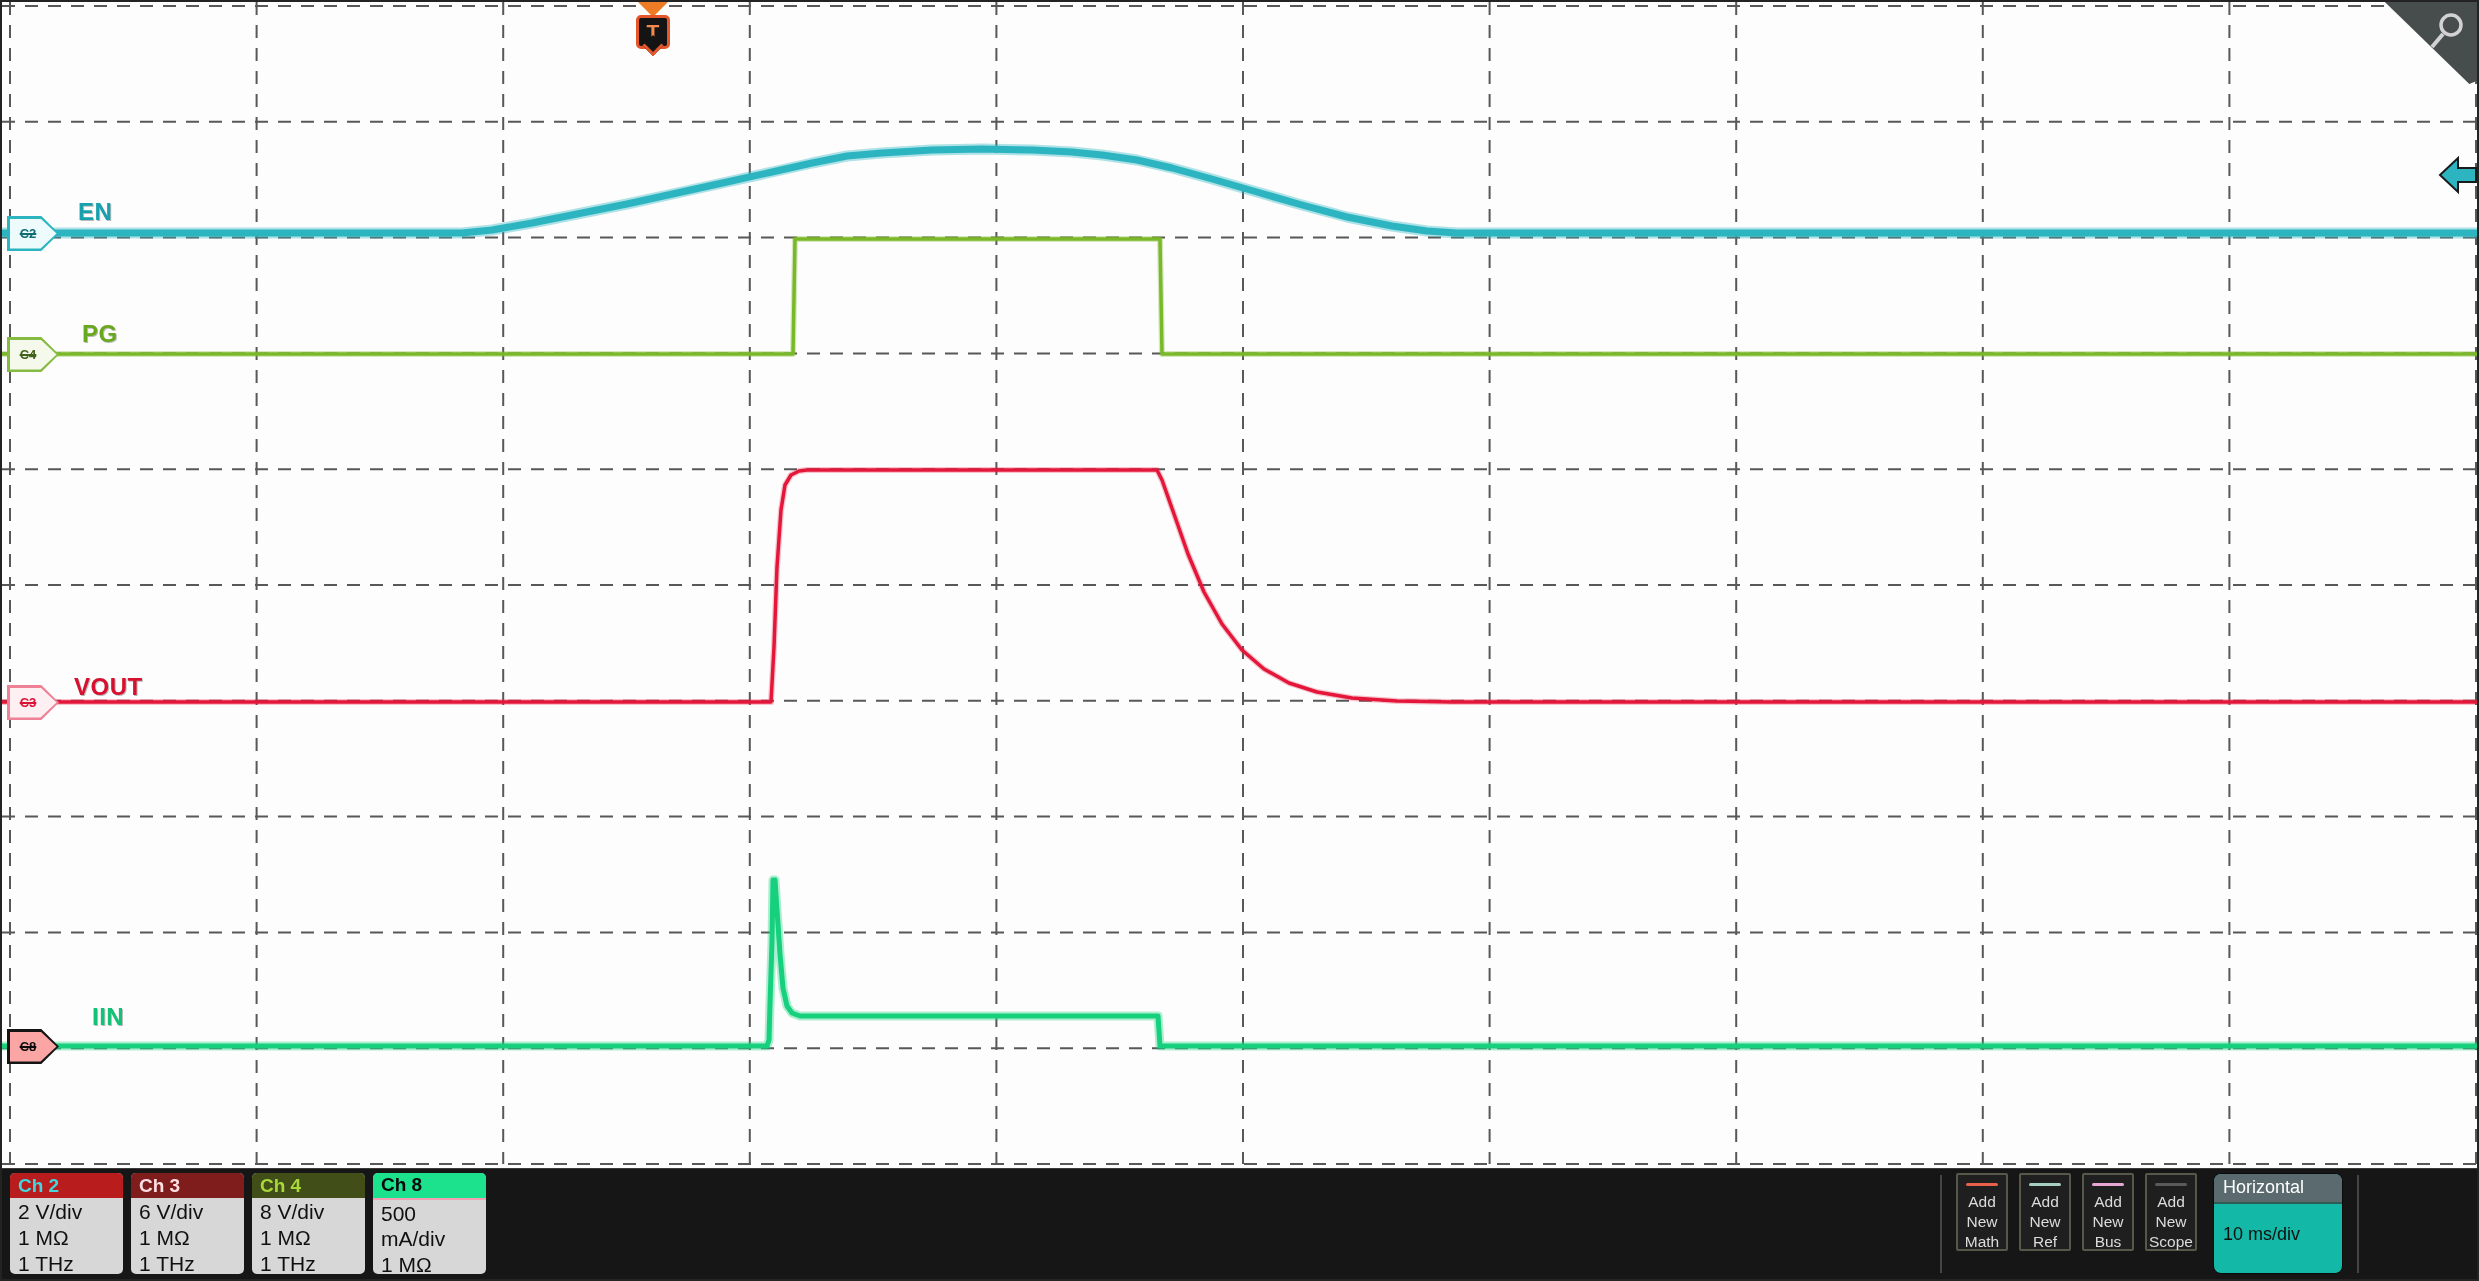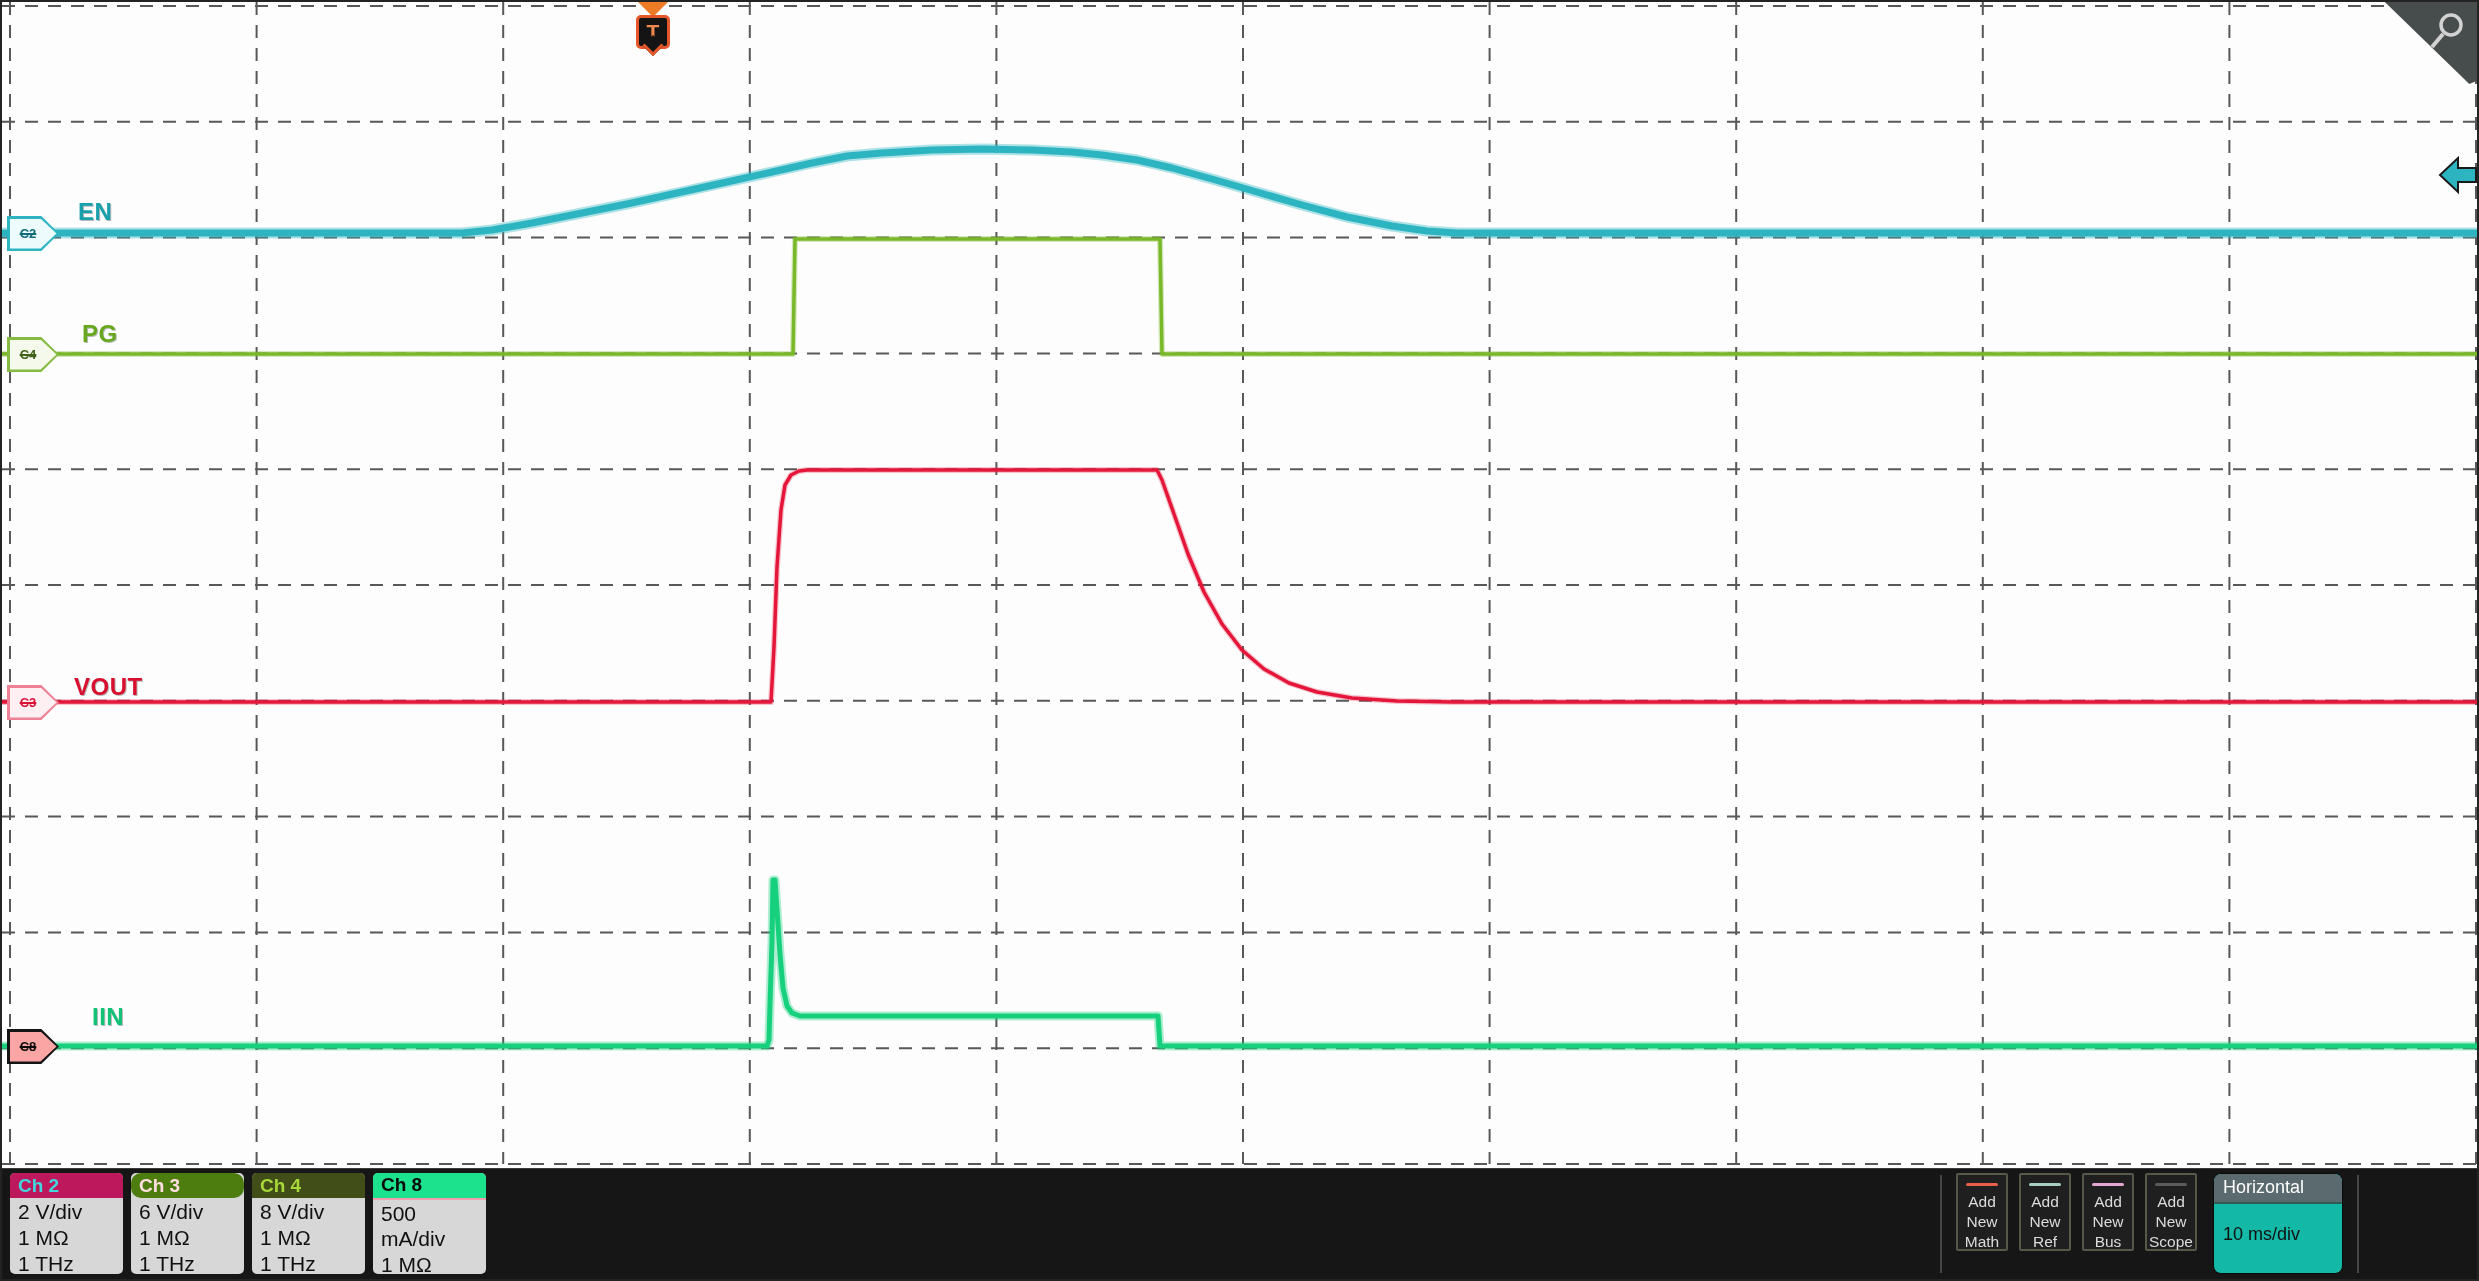--- a/index.html
+++ b/index.html
@@ -57,22 +57,22 @@
   
   .trig-level{position:absolute; right:0; top:151px;}
   
   .bottombar{position:absolute; left:0; bottom:0; width:100%; height:111px;
              background:#161616; border-top:1px solid #3a3a3a; box-sizing:border-box;
              display:flex; align-items:flex-start; padding-top:4px;}
   .badge-ch{width:113px; margin-left:8px; height:101px; border-radius:5px;
             overflow:hidden; background:#d7d7d7; flex:none;}
   .badge-head{height:25px; line-height:25px; padding-left:8px;
               font-size:19px; font-weight:bold;}
-  .head-ch2{background:#be185d; color:#41d7dd;}
-  .head-ch3{background:#4d7c0f; color:#ffdfe3;border-radius:10px;}
+  .head-ch2{background:#b91c1c; color:#41d7dd;}
+  .head-ch3{background:#7f1d1d; color:#ffdfe3;}
   .head-ch4{background:#414e17; color:#a8d83a;}
   .head-ch8{background:#1ce28e; color:#0a0a0a; border-bottom:2px solid #f29fb4; box-sizing:border-box; height:27px; line-height:23px;}
   .badge-row{font-size:21px; color:#101010; padding:1px 0 0 8px; line-height:25px;}
   .bar-spacer{flex:1;}
   .vsep{width:2px; height:98px; background:#454545; flex:none; margin-top:2px;}
   .addbtn{position:relative; width:52px; height:78px; margin-left:11px; flex:none;
           background:#1f1f1f; border:2px solid #57574a; border-radius:2px;
           color:#dcdcdc; font-size:15.5px; line-height:1.28; text-align:center;
           padding:17px 1px 4px; cursor:pointer;}
   .addbtn::before{content:""; position:absolute; top:8px; left:50%;

